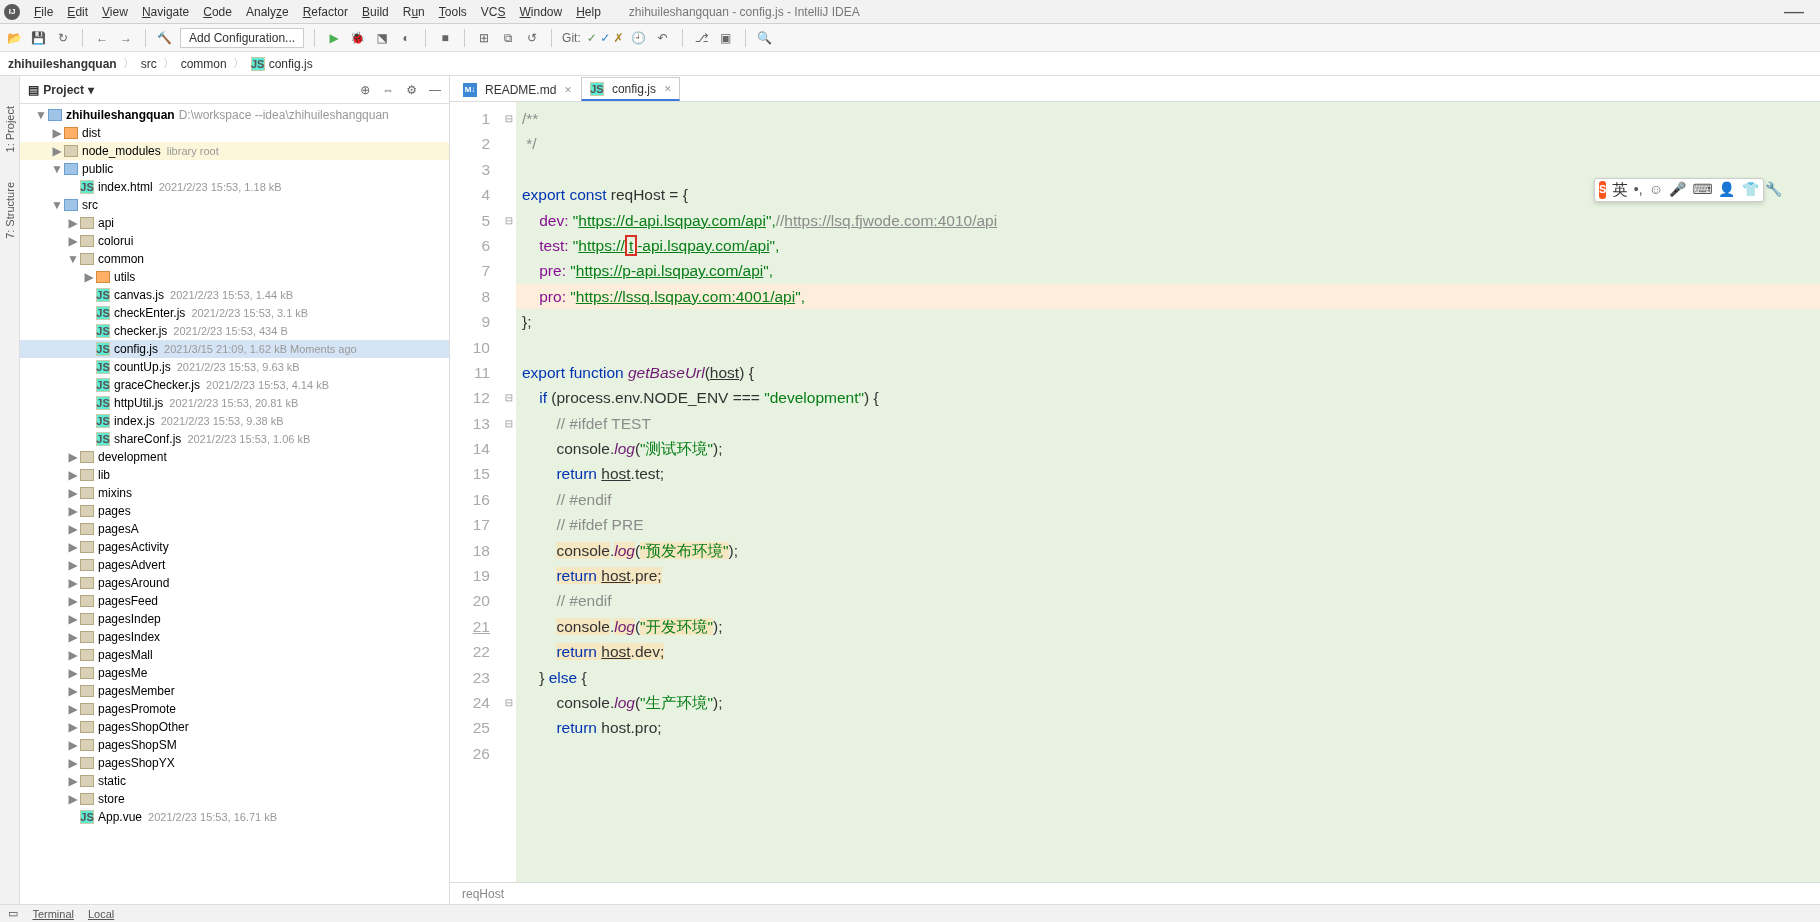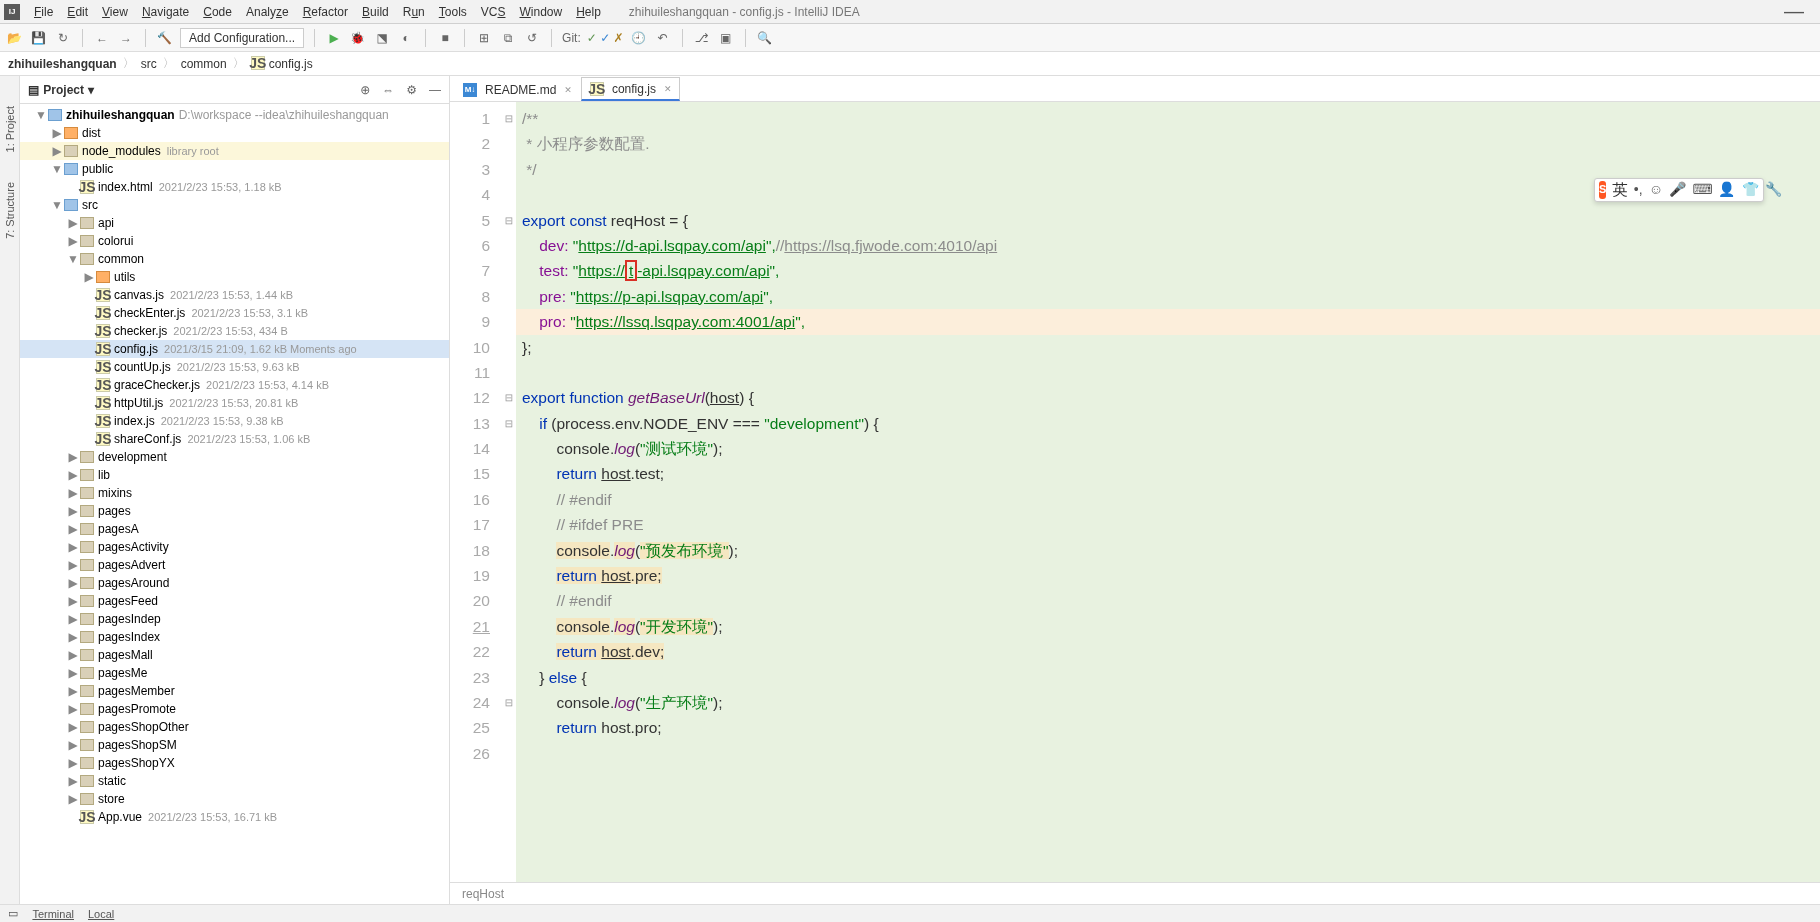--- a/index.html
+++ b/index.html
@@ -1,38 +1,38 @@
 <!DOCTYPE html>
 <html><head>
 <meta charset="utf-8">
 <style>
 * { box-sizing: border-box; margin: 0; padding: 0; font-family: "Segoe UI", Arial, sans-serif; }
 body { width: 1820px; height: 922px; background: #fff; font-size: 12px; color: #333; overflow: hidden; display: flex; flex-direction: column; }
 
 
 .menubar { height: 24px; background: #f2f2f2; display: flex; align-items: center; padding: 0 4px; border-bottom: 1px solid #d0d0d0; gap: 2px; }
-.app-logo { width: 16px; height: 16px; background: #595959; display: flex; align-items: center; justify-content: center; color: #fff; font-size: 8px; font-weight: bold; margin-right: 6px; }
+.app-logo { width: 16px; height: 16px; background: #595959; display: flex; align-items: center; justify-content: center; color: #fff; font-size: 8px; font-weight: bold; margin-right: 6px; border-radius: 8px; }
 .menu-item { padding: 2px 6px; color: #333; cursor: pointer; }
 .menu-item u { text-decoration: underline; }
 .title-text { margin-left: 20px; color: #777; }
 .win-min { margin-left: auto; font-size: 20px; color: #555; padding: 0 12px; }
 
 
 .toolbar { height: 28px; background: #f7f7f7; border-bottom: 1px solid #ddd; display: flex; align-items: center; padding: 0 6px; gap: 6px; }
 .tb-sep { width: 1px; height: 18px; background: #ccc; margin: 0 4px; }
 .tb-icon { width: 18px; height: 18px; display: flex; align-items: center; justify-content: center; color: #666; font-size: 12px; cursor: pointer; }
 .add-config { border: 1px solid #ccc; background: #fff; padding: 2px 8px; height: 20px; display: flex; align-items: center; cursor: pointer; }
 .run-icon { color: #4caf50; }
 .git-checks .ck1 { color:#629755; } .git-checks .ck2 { color:#3c88d4; } .git-checks .ck3 { color:#aa7e1f; }
 
 
 .breadcrumb { height: 24px; background: #fff; border-bottom: 1px solid #ddd; display: flex; align-items: center; padding: 0 8px; gap: 2px; }
 .bc-item { cursor: pointer; color: #333; }
 .bc-sep { color: #aaa; margin: 0 4px; }
-.js-icon { width: 14px; height: 14px; background:#fef9c3; color:#555; font-size:14px; font-weight:bold; display:inline-flex; align-items:center; justify-content:center; margin-right:4px; border:1px solid #cca; }
+.js-icon { width: 14px; height: 14px; background:#5eead4; color:#555; font-size:11px; font-weight:bold; display:inline-flex; align-items:center; justify-content:center; margin-right:4px; border:1px solid #cca; }
 .md-icon { width:14px; height:14px; background:#3c88d4; color:#fff; font-size:8px; font-weight:bold; display:inline-flex; align-items:center; justify-content:center; margin-right:4px; }
 
 
 .main { flex: 1; display: flex; overflow: hidden; position: relative; }
 
 
 .left-stripe { width: 20px; background: #f2f2f2; border-right: 1px solid #ddd; display: flex; flex-direction: column; align-items: center; padding-top: 30px; gap: 30px; }
 .stripe-tab { writing-mode: vertical-rl; transform: rotate(180deg); font-size: 11px; color: #555; cursor: pointer; }
 
 
@@ -493,32 +493,32 @@
           <div></div>
           <div></div>
           <div></div>
           <div></div>
           <div>⊟</div>
           <div></div>
           <div></div>
         </div>
       <div class="code">
 <div class="code-line"><span class="cmt">/**</span></div>
-<div class="code-line"><span class="cmt"> * 小程序参数配置.</span></div>
 <div class="code-line"><span class="cmt"> */</span></div>
 <div class="code-line"></div>
 <div class="code-line"><span class="kw">export </span><span class="kw">const </span><span>reqHost </span><span>= {</span></div>
 <div class="code-line"><span class="ident">    dev: </span><span class="str">"</span><span class="url">https://d-api.lsqpay.com/api</span><span class="str">",</span><span class="cmt">//</span><span class="cmt-url">https://lsq.fjwode.com:4010/api</span></div>
 <div class="code-line"><span class="ident">    test: </span><span class="str">"</span><span class="url">https://</span><span class="url redbox">t</span><span class="url">-api.lsqpay.com/api</span><span class="str">",</span></div>
 <div class="code-line"><span class="ident">    pre: </span><span class="str">"</span><span class="url">https://p-api.lsqpay.com/api</span><span class="str">",</span></div>
 <div class="code-line cl-sel"><span class="ident">    pro: </span><span class="str">"</span><span class="url">https://lssq.lsqpay.com:4001/api</span><span class="str">",</span></div>
 <div class="code-line"><span>};</span></div>
 <div class="code-line"></div>
 <div class="code-line"><span class="kw">export </span><span class="kw">function </span><span class="fn">getBaseUrl</span><span>(</span><span class="par">host</span><span>) {</span></div>
 <div class="code-line"><span class="kw">    if </span><span>(process.env.NODE_ENV === </span><span class="str">"development"</span><span>) {</span></div>
+<div class="code-line"><span class="cmt">        // #ifdef TEST</span></div>
 <div class="code-line"><span>        console.</span><span class="fn">log</span><span>(</span><span class="str">"测试环境"</span><span>);</span></div>
 <div class="code-line"><span>        </span><span class="kw">return </span><span class="par">host</span><span>.test;</span></div>
 <div class="code-line"><span class="cmt">        // #endif</span></div>
 <div class="code-line"><span class="cmt">        // #ifdef PRE</span></div>
 <div class="code-line"><span>        </span><span class="bg-y">console</span><span>.</span><span class="fn bg-y">log</span><span>(</span><span class="str bg-y">"预发布环境"</span><span>);</span></div>
 <div class="code-line"><span>        </span><span class="kw bg-y">return </span><span class="par bg-y">host</span><span class="bg-y">.pre;</span></div>
 <div class="code-line"><span class="cmt">        // #endif</span></div>
 <div class="code-line"><span>        </span><span class="bg-y">console</span><span>.</span><span class="fn bg-y">log</span><span>(</span><span class="str bg-y">"开发环境"</span><span>);</span></div>
 <div class="code-line"><span>        </span><span class="kw bg-y">return </span><span class="par bg-y">host</span><span class="bg-y">.dev;</span></div>
 <div class="code-line"><span>    } </span><span class="kw">else </span><span>{</span></div>

